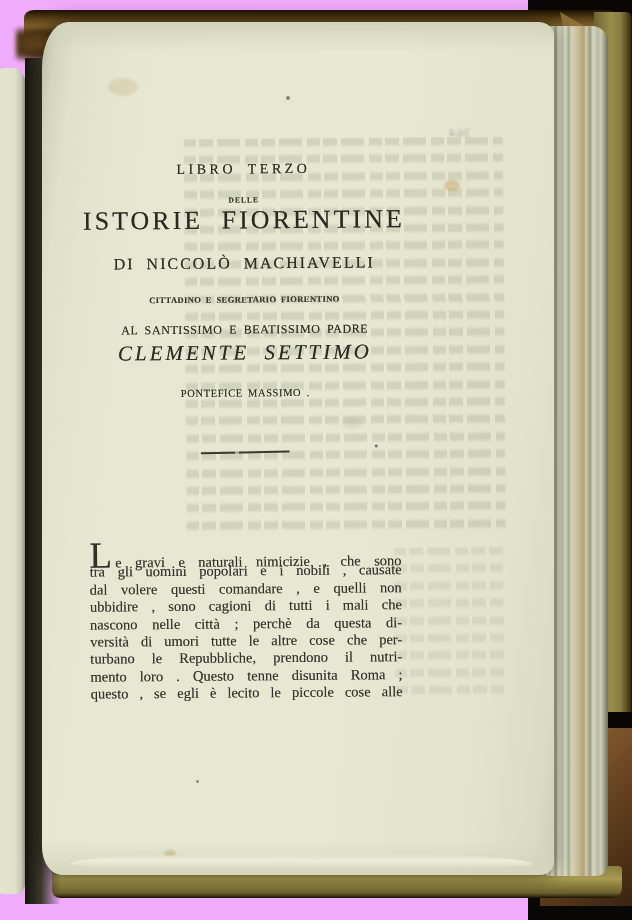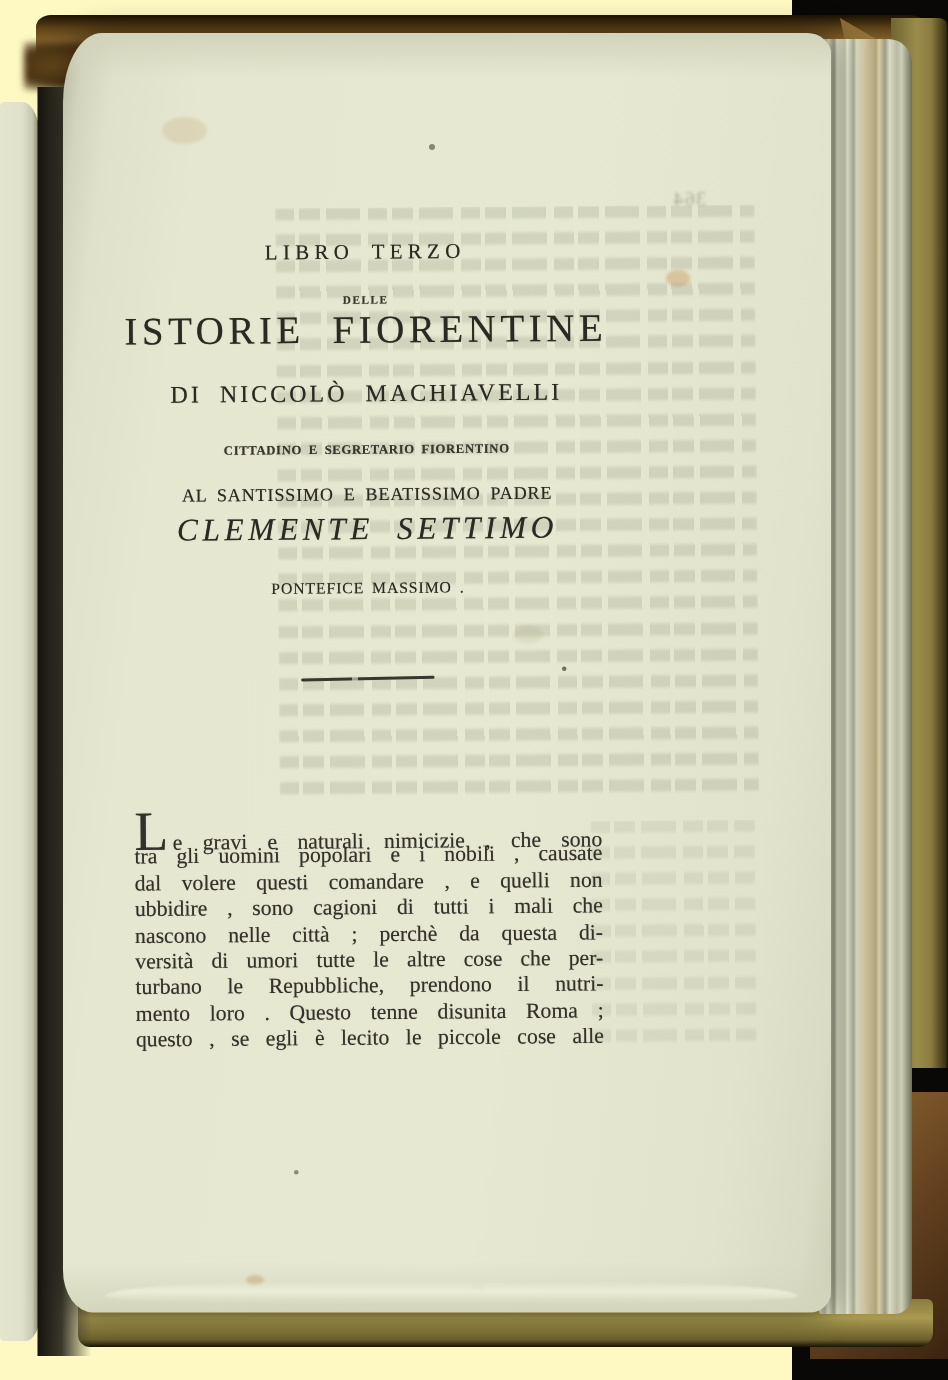--- a/index.html
+++ b/index.html
@@ -1,21 +1,21 @@
 <!DOCTYPE html>
 <html><head>
 <meta charset="utf-8">
 <style>
   html,body{margin:0;padding:0;}
   body{
     width:632px;height:920px;overflow:hidden;
     background:#0a0807;
     font-family:"Liberation Serif","DejaVu Serif",serif;
   }
-  .scene{position:relative;width:528px;height:920px;background:#fef9c3;}
+  .scene{position:relative;width:528px;height:920px;background:#f0abfc;}
 
   
   .cover-top{
     position:absolute;left:24px;top:10px;width:596px;height:26px;
     background:linear-gradient(180deg,#1c1204 0%,#5e4418 35%,#8a6630 70%,#96743c 100%);
     border-radius:10px 14px 4px 4px / 8px 10px 3px 3px;
   }
   .cover-right{
     position:absolute;left:594px;top:12px;width:38px;height:700px;
     background:linear-gradient(90deg,#6f6434 0%,#9a8c4a 45%,#8a7c40 70%,#3a3012 96%,#120d04 100%);

